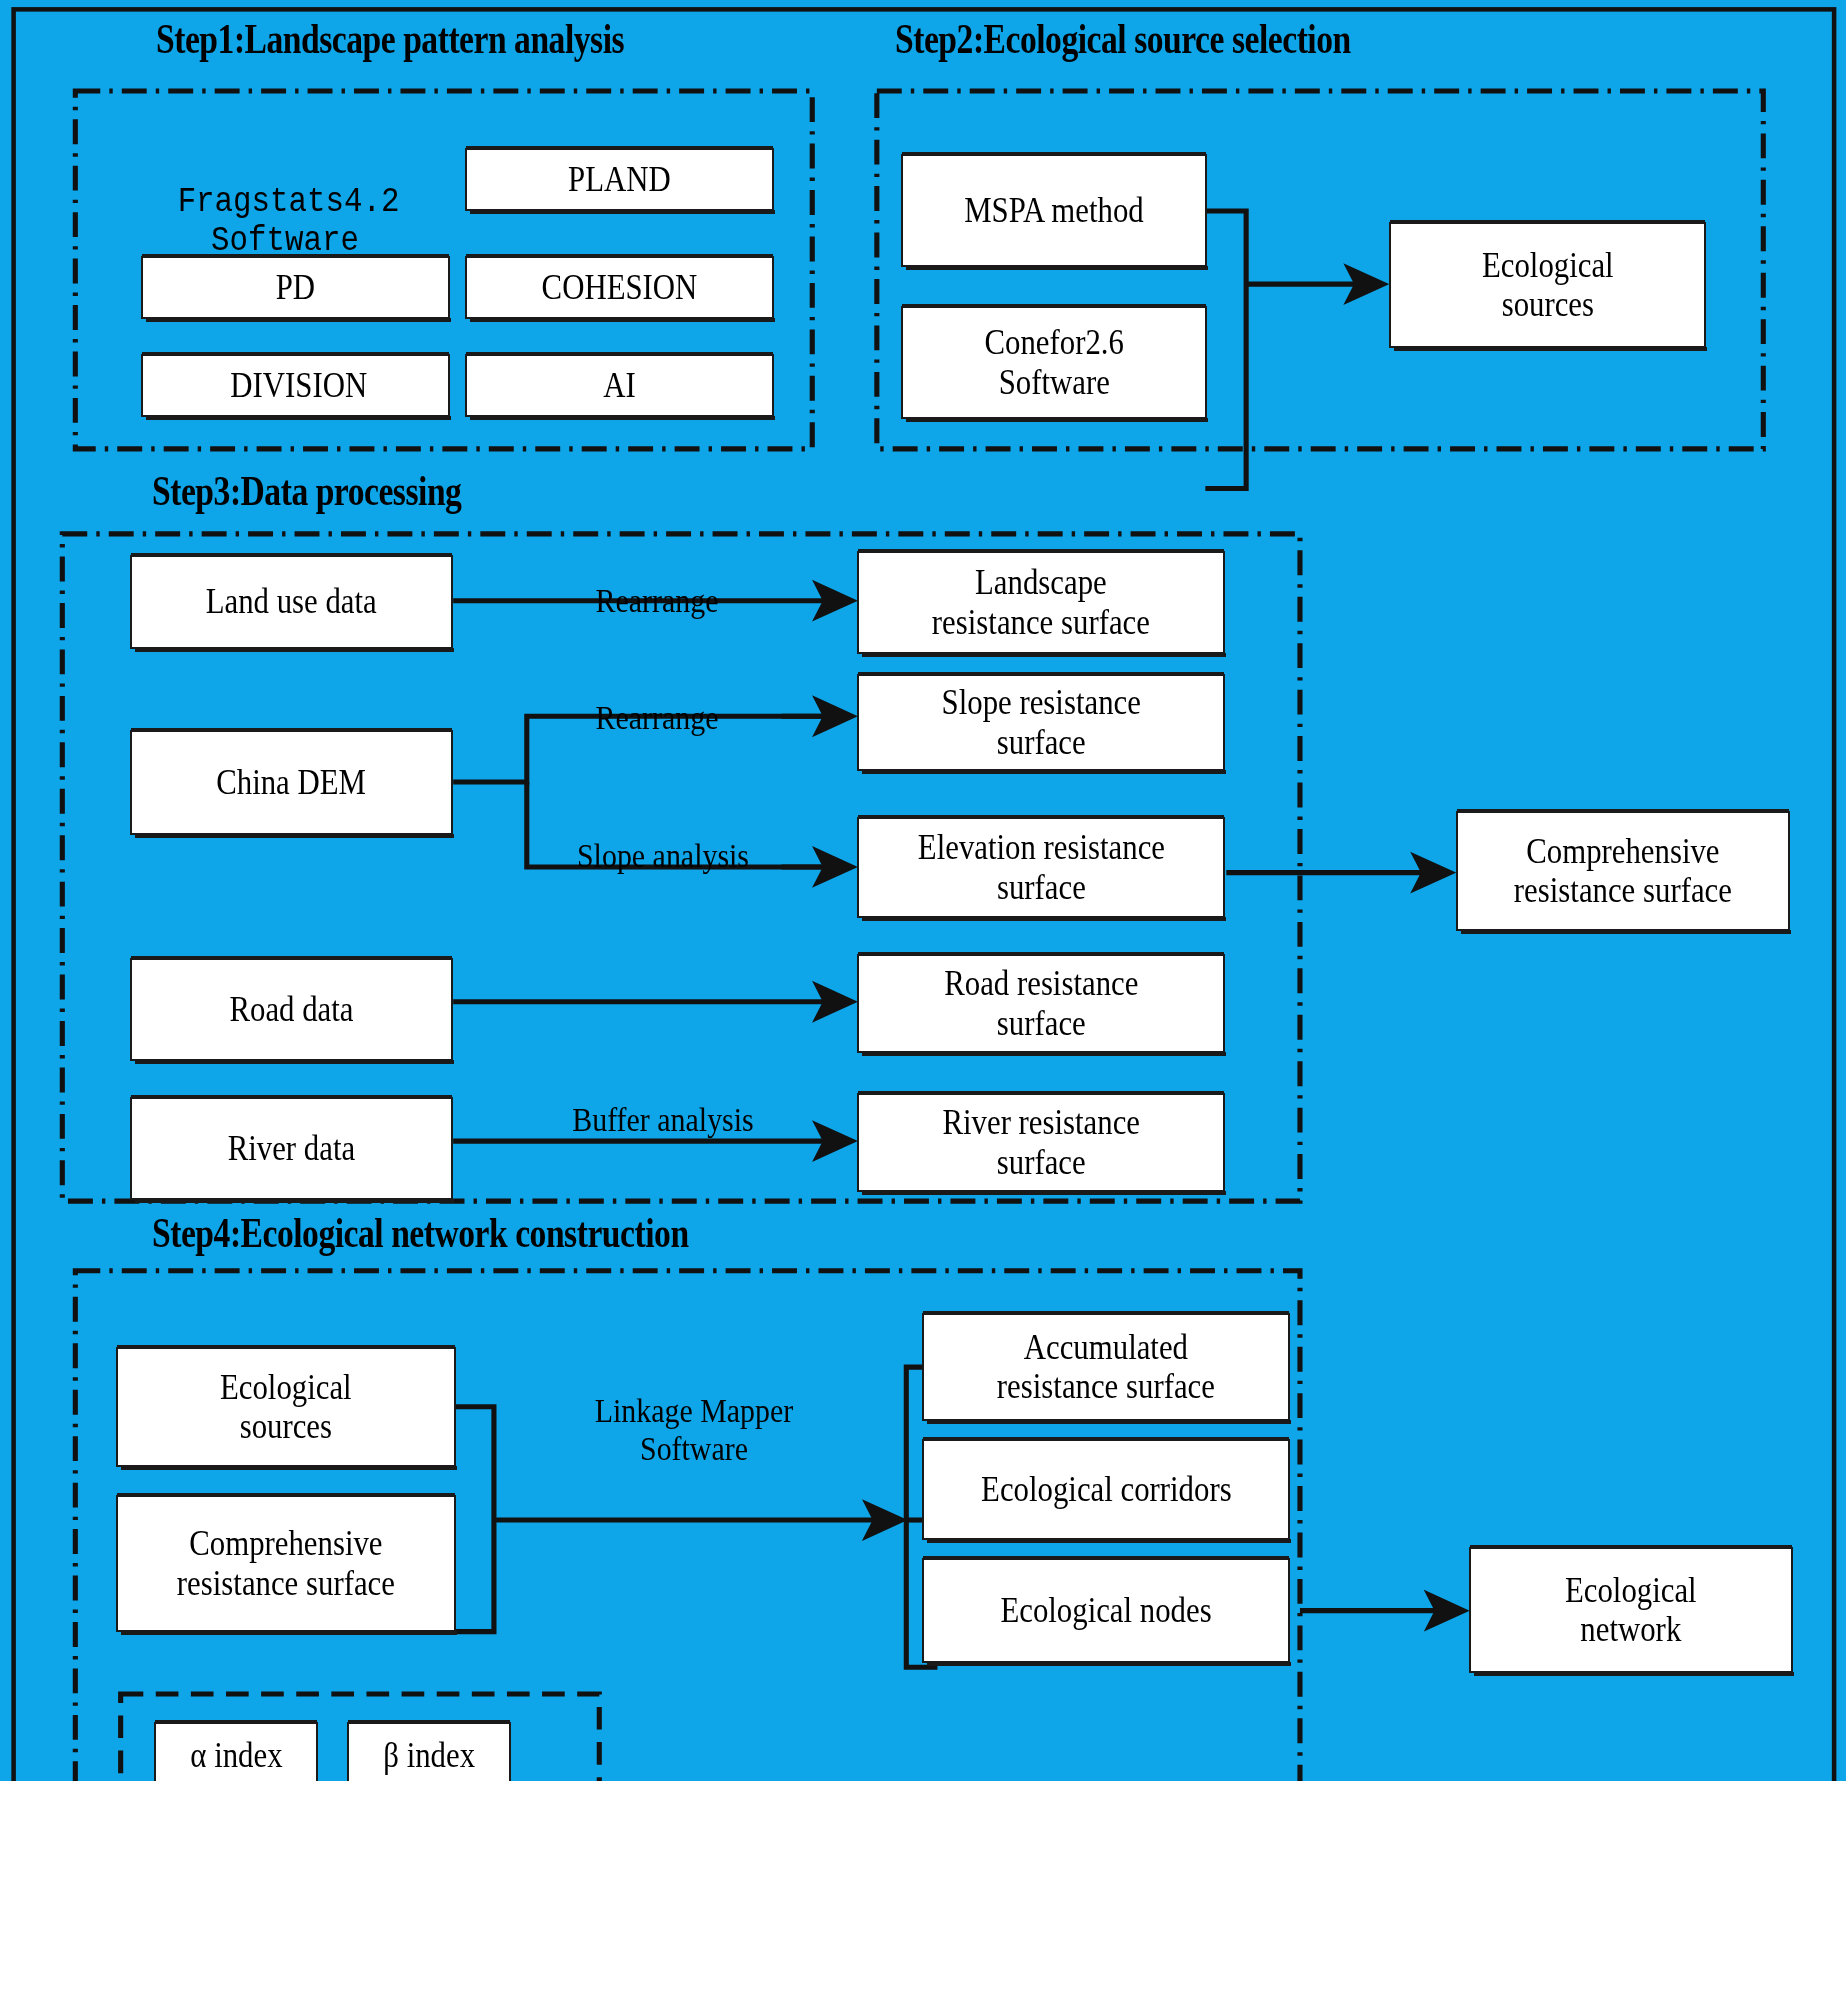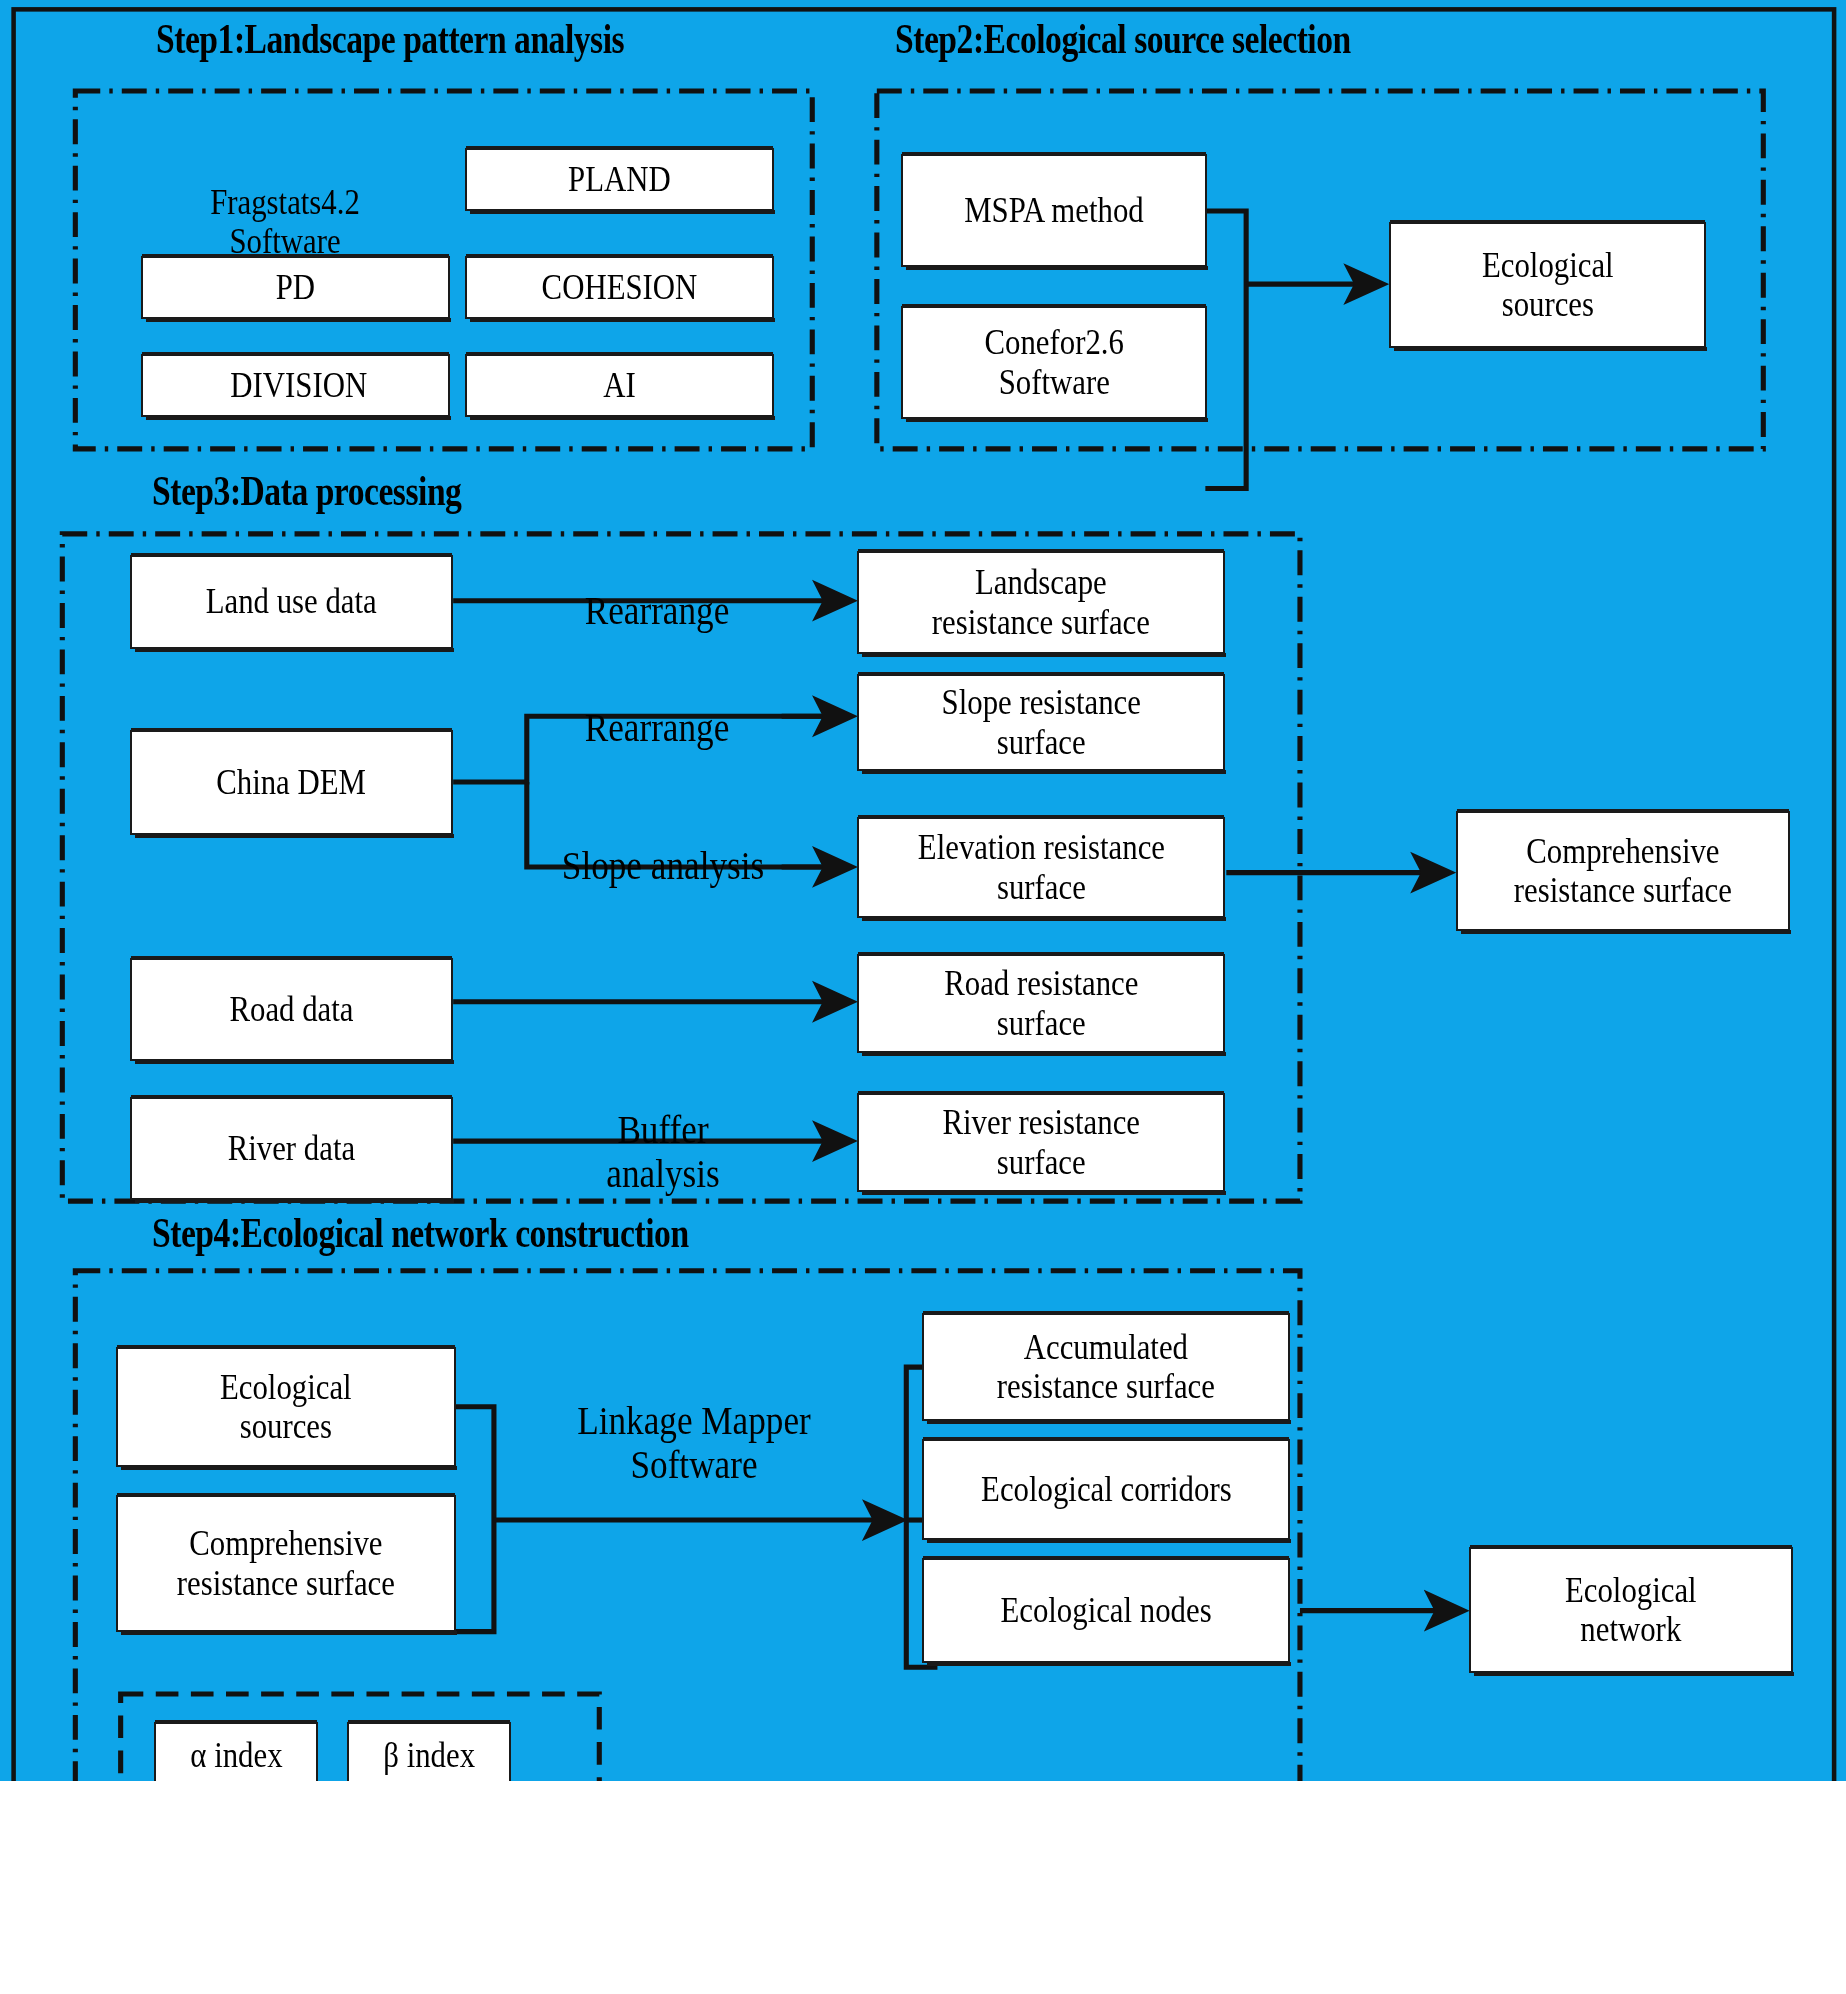--- a/index.html
+++ b/index.html
@@ -56,21 +56,21 @@
     text-align:center;
     color:#000;
     white-space:pre-line;
   }
   .plain-label .t{display:block;transform:scaleX(0.88);transform-origin:center center;}
 
   
   .edge-label{
     position:absolute;
     font-family:"Liberation Serif", serif;
-    font-size:40px;
+    font-size:34px;
     line-height:1.10;
     color:#000;
     text-align:center;
     white-space:pre-line;
   }
   .edge-label .t{display:block;transform:scaleX(0.88);transform-origin:center center;}
 </style>
 </head>
 <body>
 
@@ -115,21 +115,21 @@
     <line x1="872" y1="2683" x2="1590" y2="2683" stroke="#111" stroke-width="9" marker-end="url(#ah)"></line>
 
     <path d="M1655,2413 H1600 V2943 H1655" fill="none" stroke="#111" stroke-width="9"></path>
     <line x1="1600" y1="2683" x2="1655" y2="2683" stroke="#111" stroke-width="9"></line>
 
     <line x1="2295" y1="2843" x2="2582" y2="2843" stroke="#111" stroke-width="9" marker-end="url(#ah)"></line>
   </svg>
 
   <div class="step-title" style="left:156px;top:18px;">Step1:Landscape pattern analysis</div>
 
-  <div class="plain-label" style="left:163px;top:144px;width:244px;">
+  <div class="plain-label" style="left:163px;top:144px;width:244px;font-family:Liberation Mono, monospace;">
     <span class="t">Fragstats4.2
 Software</span>
   </div>
 
   <div class="box" style="left:465px;top:148px;width:309px;height:63px;">
     <span class="t">PLAND</span>
   </div>
   <div class="box" style="left:141px;top:256px;width:309px;height:63px;">
     <span class="t">PD</span>
   </div>

